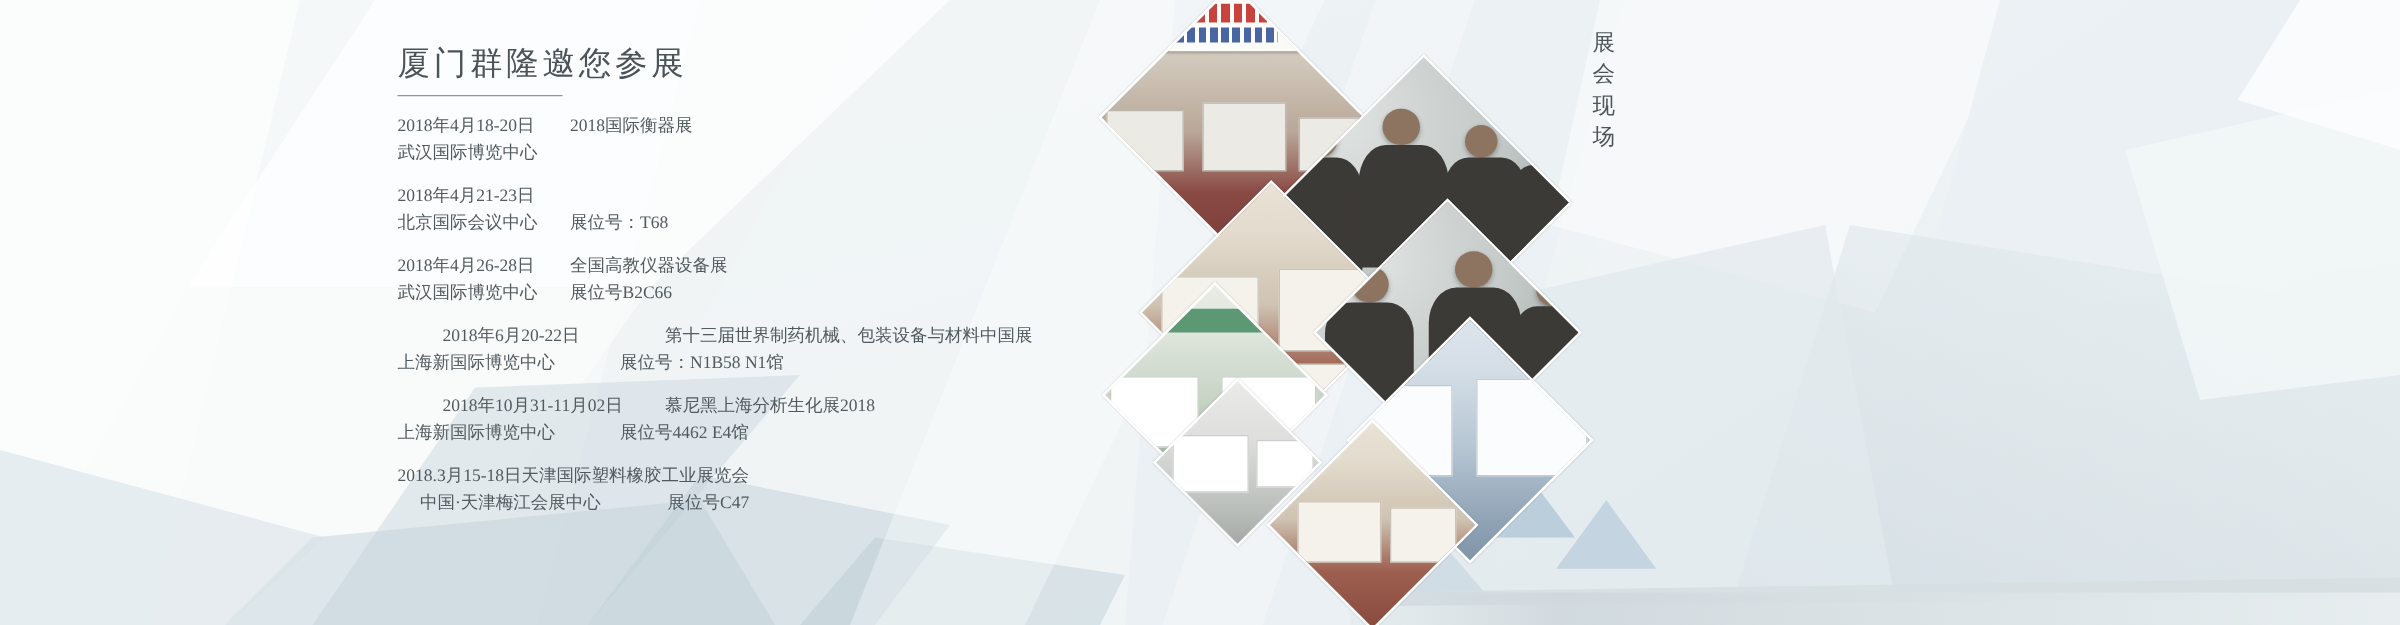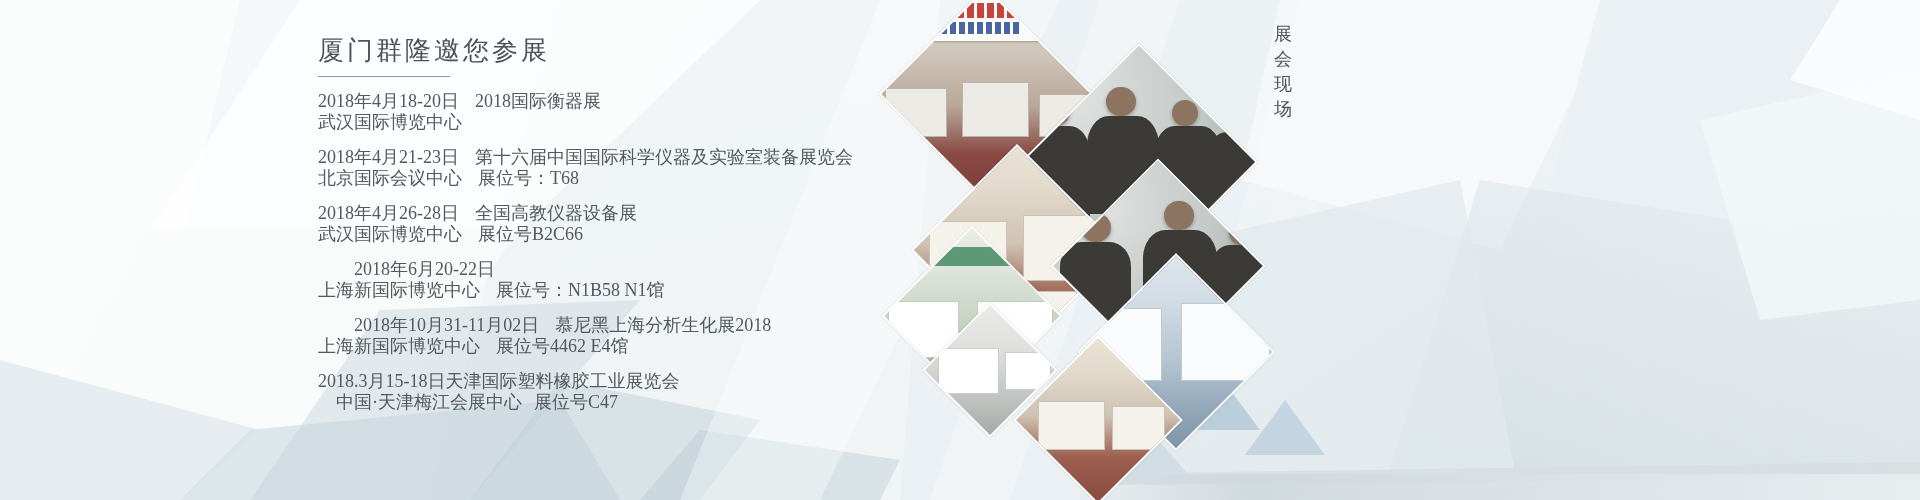--- a/index.html
+++ b/index.html
@@ -55,21 +55,21 @@
     background: #8d979c;
     margin: 2px 0 14px 0;
   }
 
   .event {
     margin-bottom: 14px;
   }
   .event-row {
     display: flex;
     align-items: baseline;
-    font-size: 18px;
+    font-size: 14px;
     line-height: 21px;
     color: #515a5f;
     white-space: nowrap;
     font-family: "Liberation Serif", "DejaVu Serif", serif;
   }
   .ev-date {
     display: inline-block;
     min-width: 122px;
   }
   .ev-name {
@@ -287,21 +287,20 @@
         <span class="ev-name">2018国际衡器展</span>
       </div>
       <div class="event-row">
         <span class="ev-venue">武汉国际博览中心</span>
       </div>
     </div>
 
     <div class="event">
       <div class="event-row">
         <span class="ev-date">2018年4月21-23日</span>
-        <span class="ev-name">第十六届中国国际科学仪器及实验室装备展览会</span>
       </div>
       <div class="event-row">
         <span class="ev-venue">北京国际会议中心</span>
         <span class="ev-booth">展位号：T68</span>
       </div>
     </div>
 
     <div class="event">
       <div class="event-row">
         <span class="ev-date">2018年4月26-28日</span>
@@ -309,20 +308,21 @@
       </div>
       <div class="event-row">
         <span class="ev-venue">武汉国际博览中心</span>
         <span class="ev-booth">展位号B2C66</span>
       </div>
     </div>
 
     <div class="event wide">
       <div class="event-row">
         <span class="ev-date">2018年6月20-22日</span>
+        <span class="ev-name">第十三届世界制药机械、包装设备与材料中国展</span>
       </div>
       <div class="event-row">
         <span class="ev-venue">上海新国际博览中心</span>
         <span class="ev-booth">展位号：N1B58 N1馆</span>
       </div>
     </div>
 
     <div class="event wide">
       <div class="event-row">
         <span class="ev-date">2018年10月31-11月02日</span>

